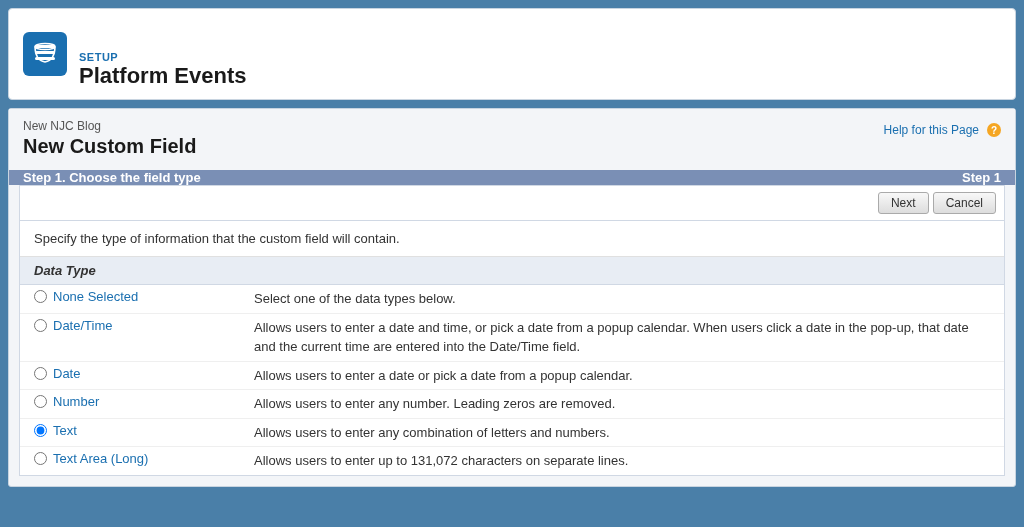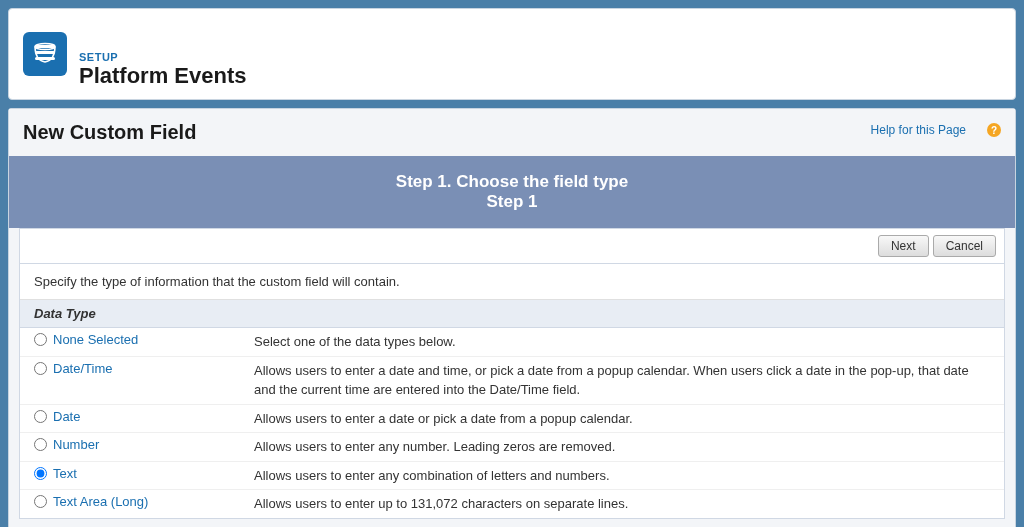--- a/index.html
+++ b/index.html
@@ -72,48 +72,47 @@
       font-weight: bold;
       color: #1a1a1a;
       margin-top: 2px;
     }
     .help-link {
       font-size: 12px;
       color: #1a6fb0;
       text-decoration: none;
       display: flex;
       align-items: center;
-      gap: 21px;
+      gap: 8px;
       margin-top: 4px;
     }
     .help-icon {
       width: 14px;
       height: 14px;
       background: #f5a623;
       border-radius: 50%;
       display: inline-flex;
       align-items: center;
       justify-content: center;
       font-size: 10px;
       font-weight: bold;
       color: white;
     }
 
     
     .step-bar {
       background: #7a8fb5;
       color: white;
-      padding: 16px 14px;
+      padding: 0 14px;
       display: flex;
       justify-content: space-between;
       align-items: center;
-      font-size: 17px;
+      font-size: 13px;
       font-weight: bold;
       margin-top: 8px;
-      flex-direction: column;
     }
 
     
     .content-area {
       background: white;
       border: 1px solid #d0d8e4;
       margin: 0 10px 10px 10px;
     }
 
     
@@ -213,20 +212,21 @@
   <div class="header-text">
     <div class="setup-label">SETUP</div>
     <div class="page-title">Platform Events</div>
   </div>
 </div>
 
 <div class="main-content">
 
   <div class="page-header">
     <div>
+      <div class="breadcrumb">New NJC Blog</div>
       <div class="page-subtitle">New Custom Field</div>
     </div>
     <a class="help-link" href="#">
       <span>Help for this Page</span>
       <span class="help-icon">?</span>
     </a>
   </div>
 
   <div class="step-bar">
     <span>Step 1. Choose the field type</span>

